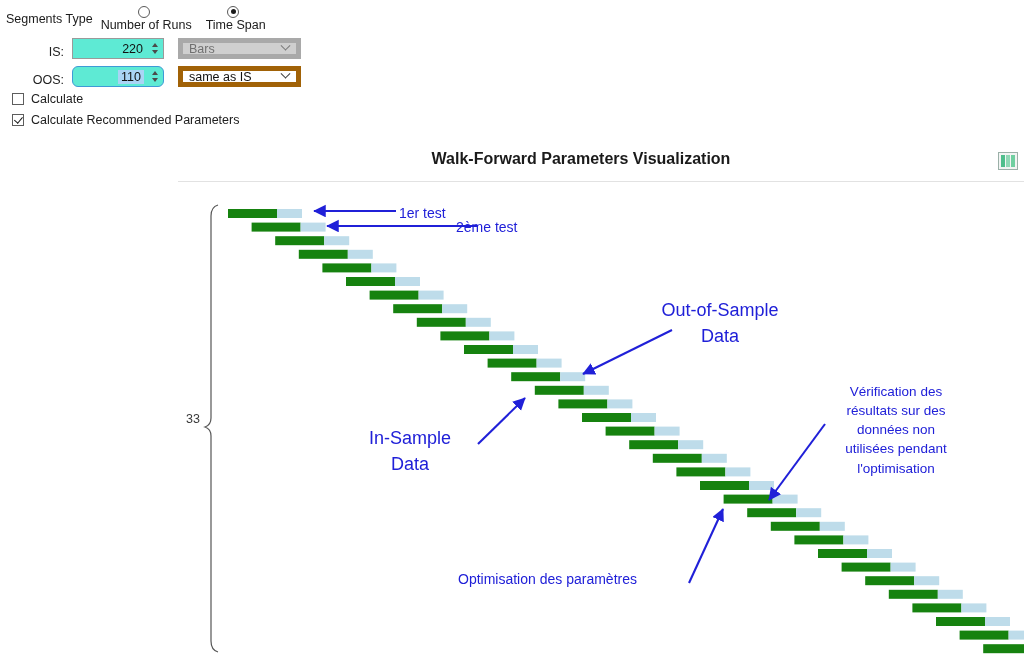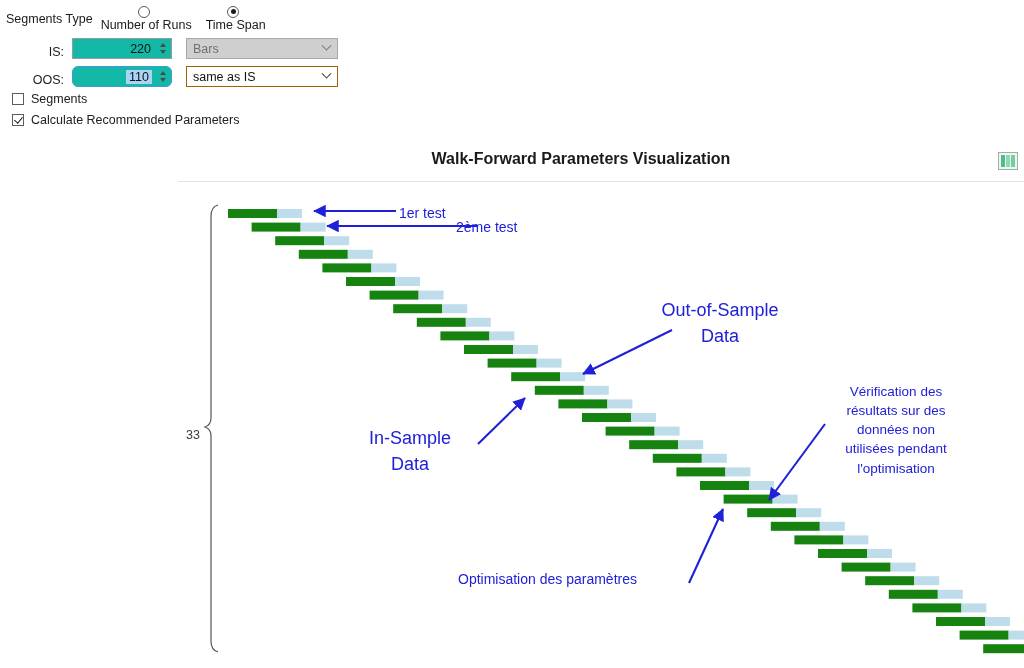--- a/index.html
+++ b/index.html
@@ -78,24 +78,24 @@
   }
   .field-name {
     width: 66px;
     text-align: right;
     padding-right: 8px;
     font-size: 12.5px;
     box-sizing: border-box;
   }
 
   .spinbox {
-    width: 100px;
+    width: 92px;
     height: 21px;
     border: 1px solid #9a9a9a;
-    background: #14b8a6;
+    background: #5eead4;
     display: flex;
     align-items: center;
     box-sizing: border-box;
     position: relative;
   }
   .spinbox.focused { border-color: #3f9ad6; border-radius: 6px; }
   .spin-value {
     flex: 1;
     text-align: right;
     padding-right: 5px;
@@ -124,23 +124,23 @@
   .spin-arrows span {
     display: block;
     width: 0; height: 0;
     border-left: 3.5px solid transparent;
     border-right: 3.5px solid transparent;
   }
   .spin-up { border-bottom: 4px solid #4a4a4a; margin-bottom: 3px; }
   .spin-down { border-top: 4px solid #4a4a4a; }
 
   .combo {
-    width: 152px;
+    width: 123px;
     height: 21px;
-    border: 1px solid #a16207;
+    border: 5px solid #a16207;
     display: flex;
     align-items: center;
     box-sizing: border-box;
     margin-left: 14px;
     background: #ffffff;
     position: relative;
   }
   .combo.disabled {
     background: #cfcfcf;
     border-color: #a9a9a9;
@@ -243,21 +243,21 @@
     left: 0; top: 0;
     width: 1024px;
     height: 668px;
     pointer-events: none;
   }
 
   
   #brace-label {
     position: absolute;
     left: 186px;
-    top: 428px;
+    top: 412px;
     font-size: 12.5px;
     color: #3b3b3b;
   }
 
   
   .anno {
     position: absolute;
     color: #2020d8;
     font-family: "Liberation Sans", sans-serif;
   }
@@ -343,21 +343,21 @@
     <div class="combo">
       <span class="combo-text">same as IS</span>
       <span class="chev">
           <i></i>
         </span>
     </div>
   </div>
 
   <label class="check-row">
     <span class="check-box"></span>
-    <span class="check-text">Segments</span>
+    <span class="check-text">Calculate</span>
   </label>
 
   <label class="check-row">
     <span class="check-box on"></span>
     <span class="check-text">Calculate Recommended Parameters</span>
   </label>
 </div>
 
 <div id="chart-header">
   <div id="chart-title">Walk-Forward Parameters Visualization</div>

